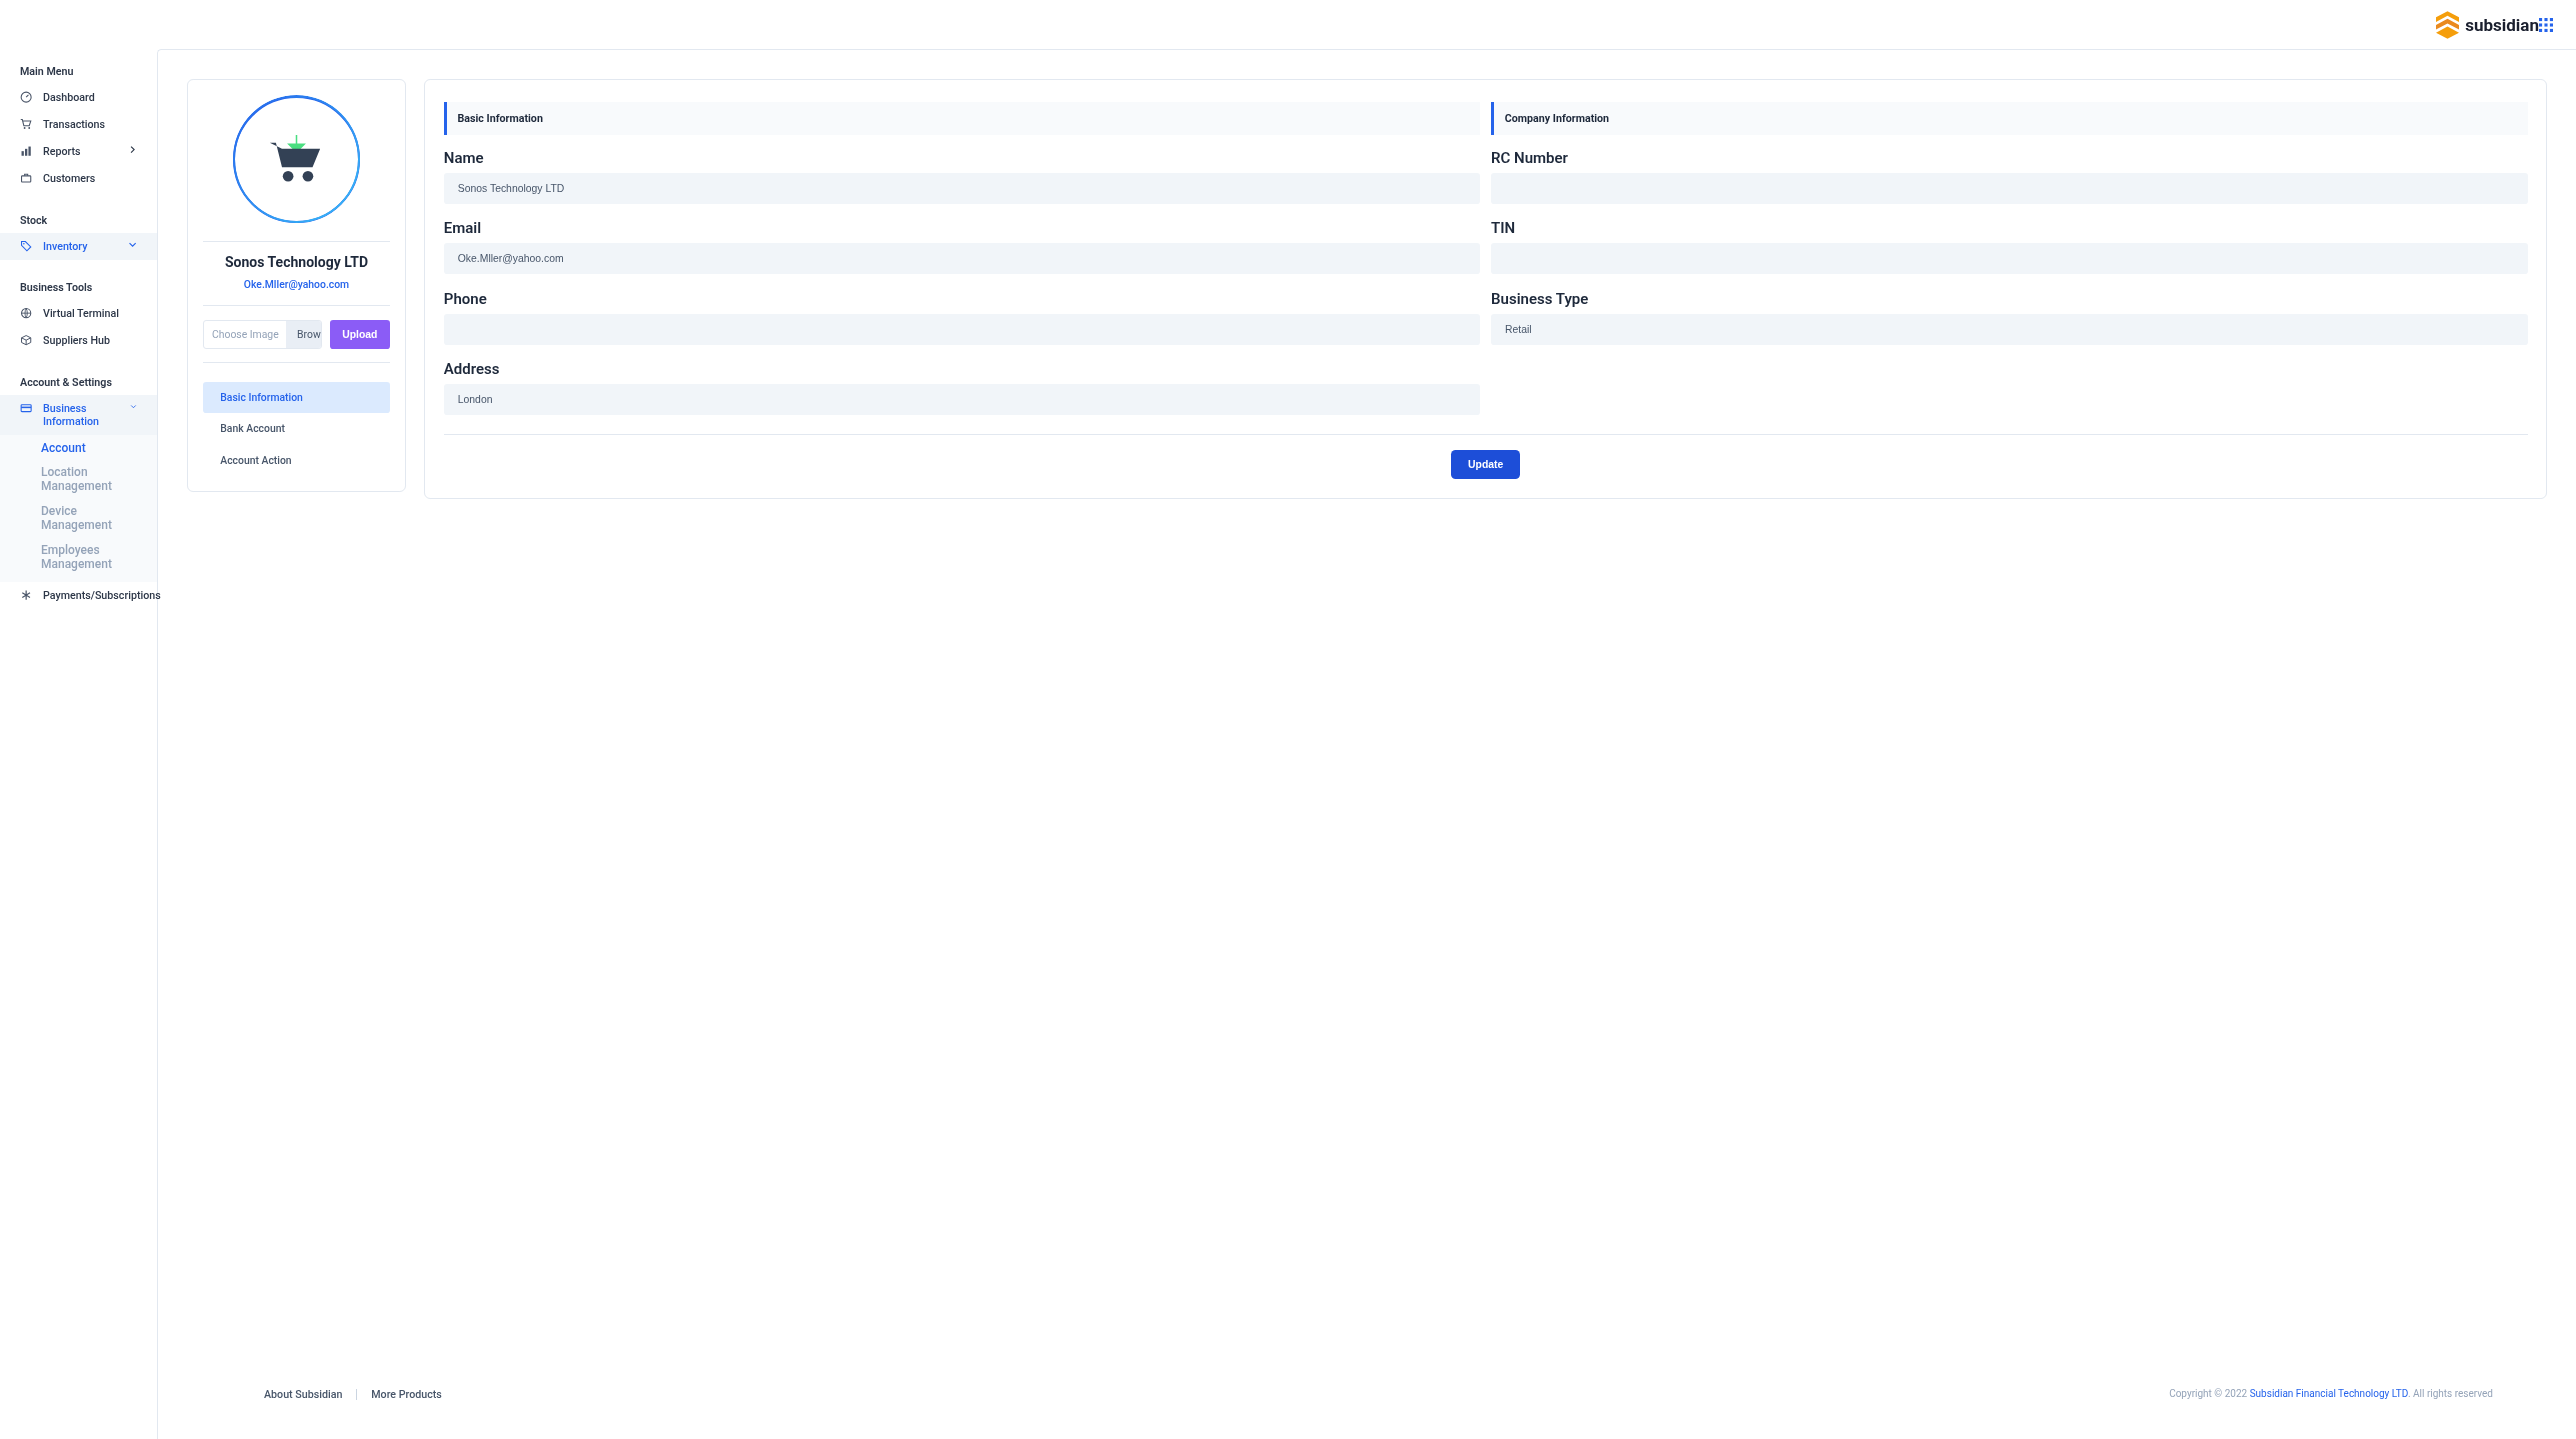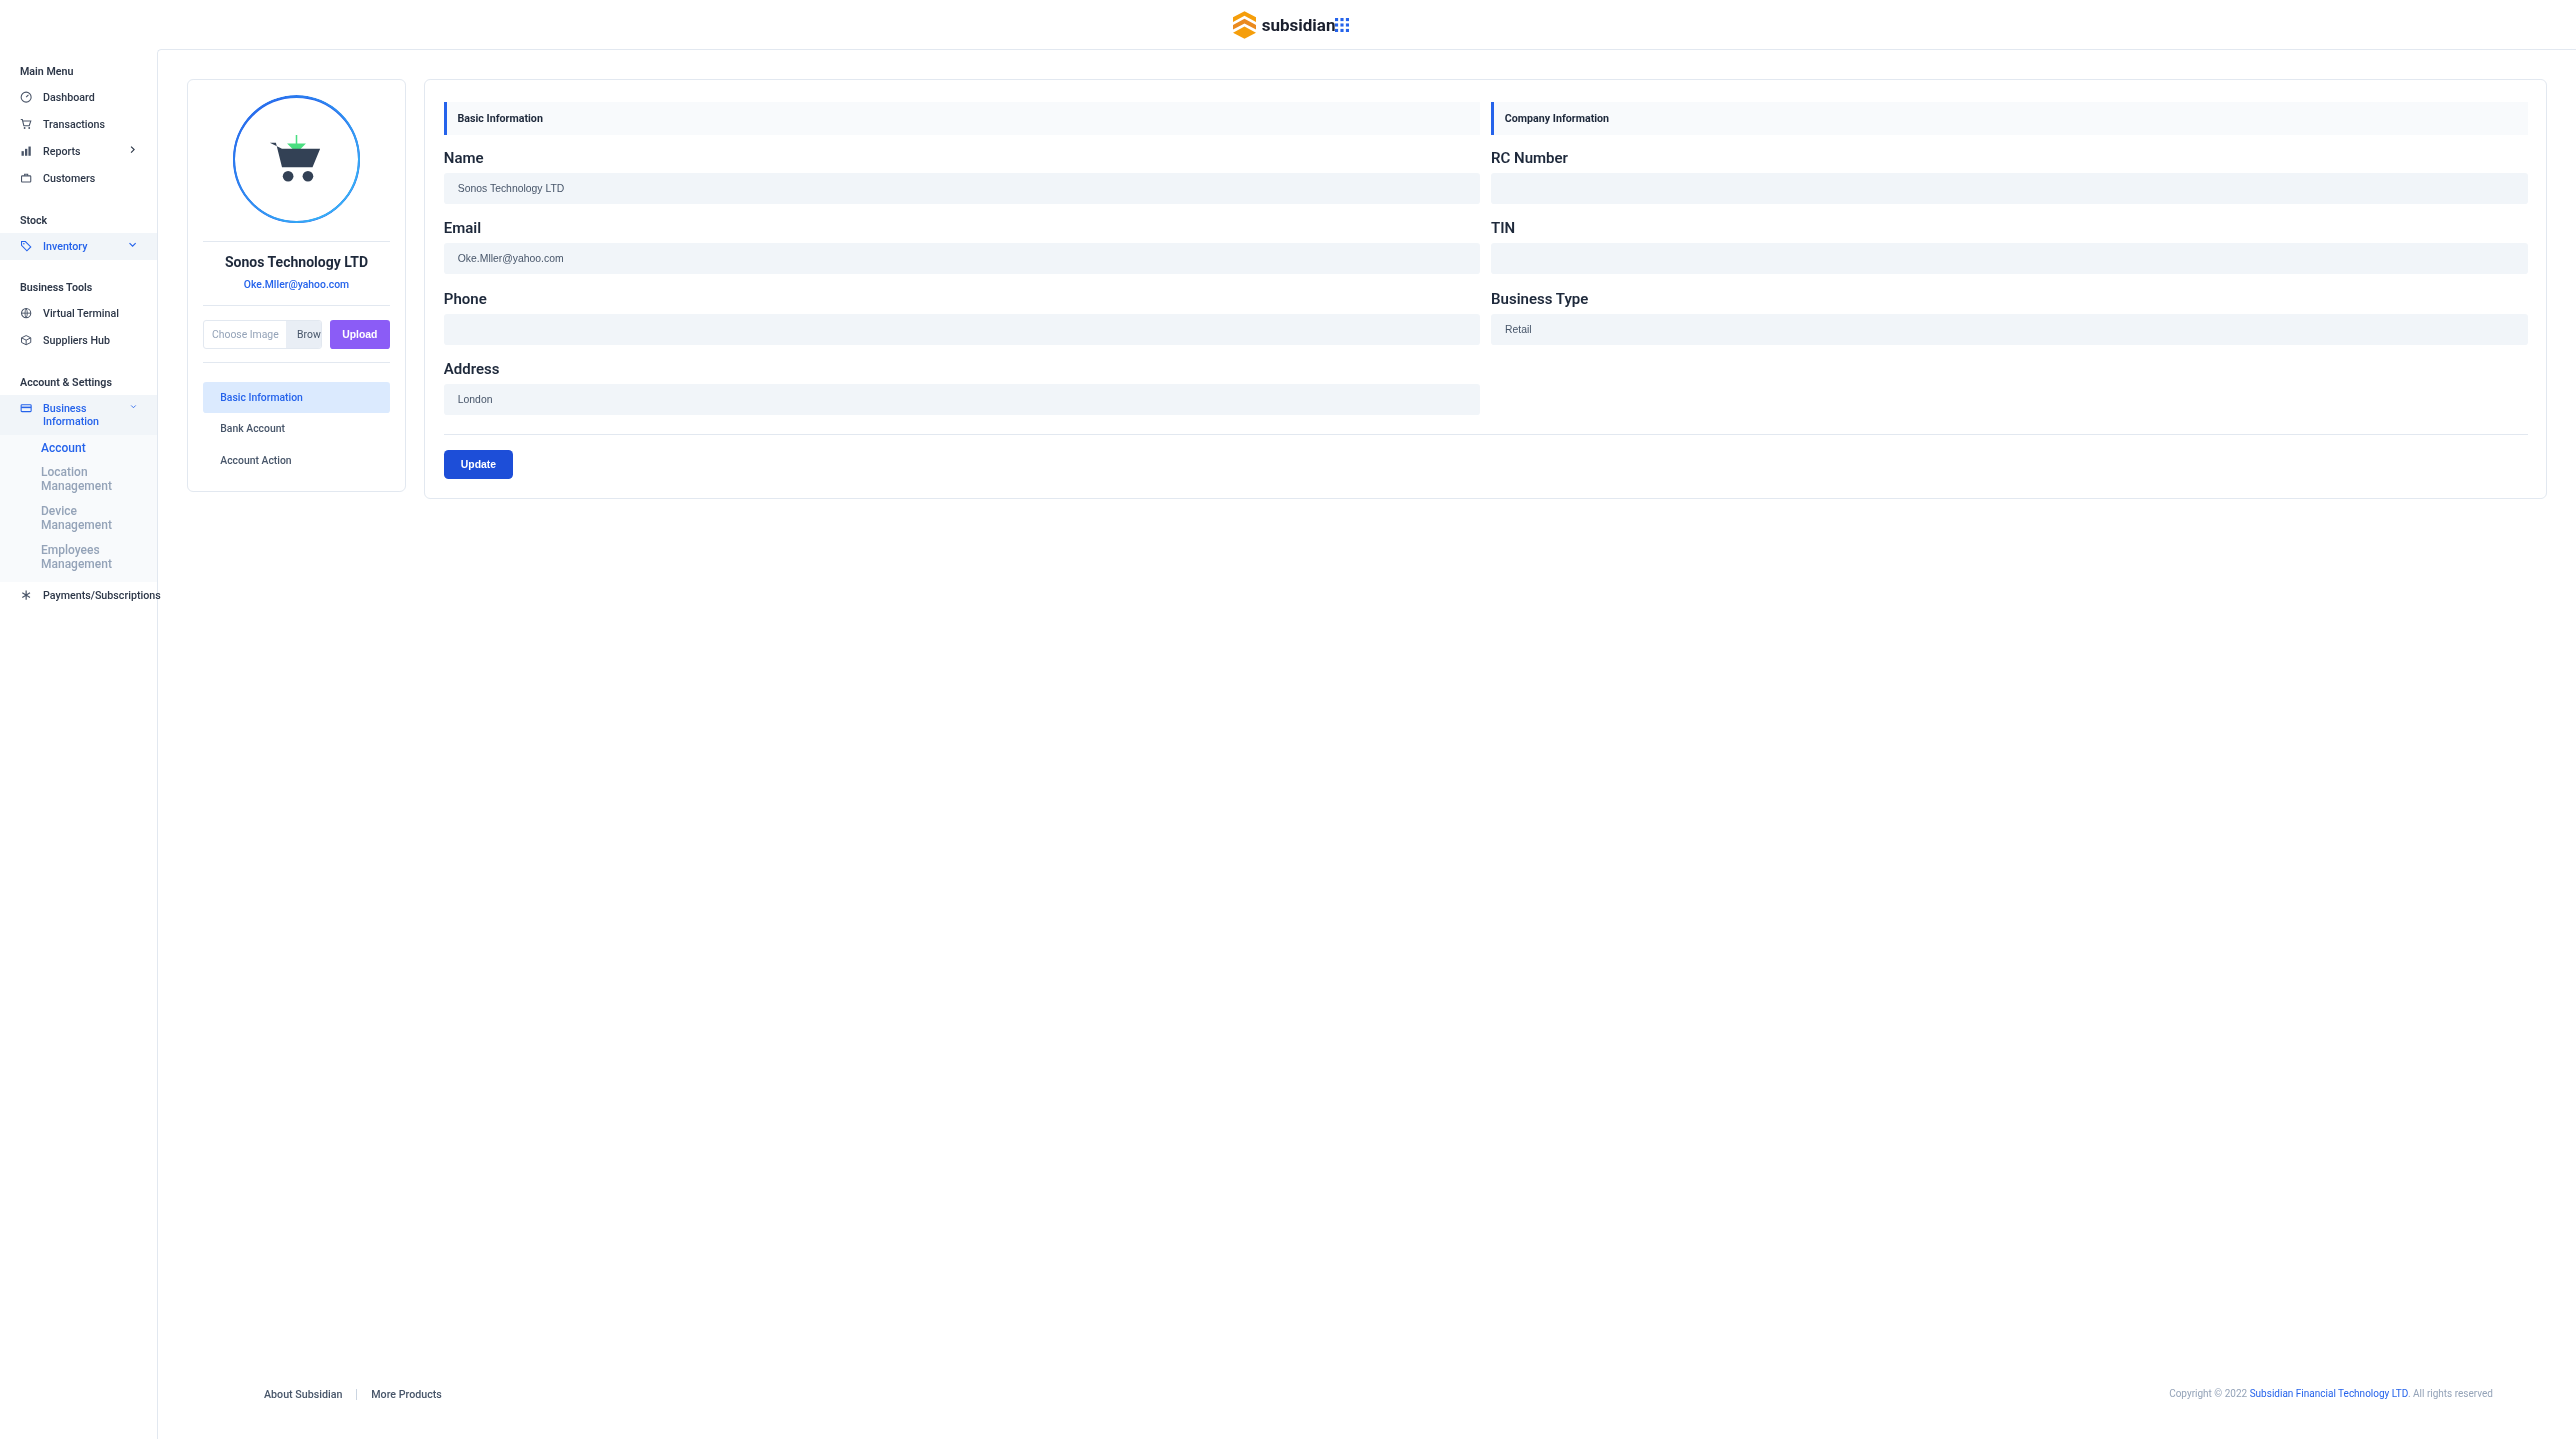--- a/index.html
+++ b/index.html
@@ -1,19 +1,19 @@
 <!DOCTYPE html>
 <html style="font-size:12.3px"><head>
 <meta charset="utf-8">
 <style>
 * { margin: 0; padding: 0; box-sizing: border-box; }
 body { font-family: -apple-system, BlinkMacSystemFont, 'Segoe UI', Roboto, sans-serif; background: #ffffff; color: #2d3748; font-size: 10.7px; }
 
 .app { display: flex; flex-direction: column; min-height: 100vh; }
-.topbar { display: flex; align-items: center; justify-content: center; padding: 10.7px 23px 10.7px 29px; }
+.topbar { display: flex; align-items: center; justify-content: flex-end; padding: 10.7px 23px 10.7px 29px; }
 .logo { display: flex; align-items: center; gap: 6.1px; }
 .logo-icon { width: 23px; height: 28px; }
 .logo-text { font-size: 17px; font-weight: 700; color: #1a1f2e; }
 .apps-icon { width: 14px; height: 14px; color: #2563eb; cursor: pointer; }
 
 .body-wrap { display: flex; flex: 1; }
 .sidebar { width: 157px; padding-top: 7.7px; }
 .section-header { padding: 7.7px 20px 6.1px; font-weight: 600; color: #2d3748; font-size: 10.7px; }
 .nav-item { display: flex; align-items: flex-start; padding: 7px 20px; gap: 10.7px; color: #2d3748; cursor: pointer; font-weight: 500; position: relative; }
 .nav-item .icon { width: 12.3px; height: 12.3px; color: #4a5568; flex-shrink: 0; }
@@ -42,21 +42,21 @@
 .tab-list { display: flex; flex-direction: column; gap: 0; padding-top: 9.2px; }
 .tab-item { padding: 9.2px 17px; border-radius: 3.1px; color: #475569; font-weight: 500; font-size: 10.4px; cursor: pointer; }
 .tab-item.active { background: #dbeafe; color: #2563eb; }
 
 .card-right { flex: 1; border: 0.8px solid #e2e8f0; border-radius: 6.1px; padding: 21.5px 18.4px 18.4px; background: #fff; }
 .form-grid { display: grid; grid-template-columns: 1fr 1fr; gap: 0 10.7px; }
 .section-title-bar { border-left: 3.1px solid #2563eb; background: #f8fafc; padding: 10px 10.7px; font-weight: 700; color: #1e293b; margin-bottom: 14px; }
 .field-label { font-weight: 600; color: #1e293b; font-size: 15px; margin-bottom: 6.1px; display: block; }
 .field-input { width: 100%; border: none; background: #f1f5f9; border-radius: 3.1px; padding: 10px 14px; font-size: 10.4px; color: #475569; margin-bottom: 15.3px; }
 .field-input::placeholder { color: #94a3b8; }
-.update-row { display: flex; justify-content: flex-start; border-top: 0.8px solid #e2e8f0; padding-top: 15.3px; margin-top: 3.1px; }
+.update-row { display: flex; justify-content: center; border-top: 0.8px solid #e2e8f0; padding-top: 15.3px; margin-top: 3.1px; }
 .update-btn { background: #1d4ed8; color: #fff; border: none; border-radius: 4.6px; padding: 9.2px 17px; font-weight: 600; cursor: pointer; font-size: 10.4px; }
 
 .footer { display: flex; justify-content: space-between; padding: 14px 54px 9.2px 77px; margin-top: auto; }
 .footer-left { display: flex; gap: 14px; align-items: center; color: #475569; font-weight: 500; }
 .footer-left .divider { width: 0.8px; height: 10.7px; background: #cbd5e1; }
 .footer-right { color: #94a3b8; font-size: 10px; }
 .footer-right .link { color: #2563eb; }
 </style>
 </head>
 <body>

